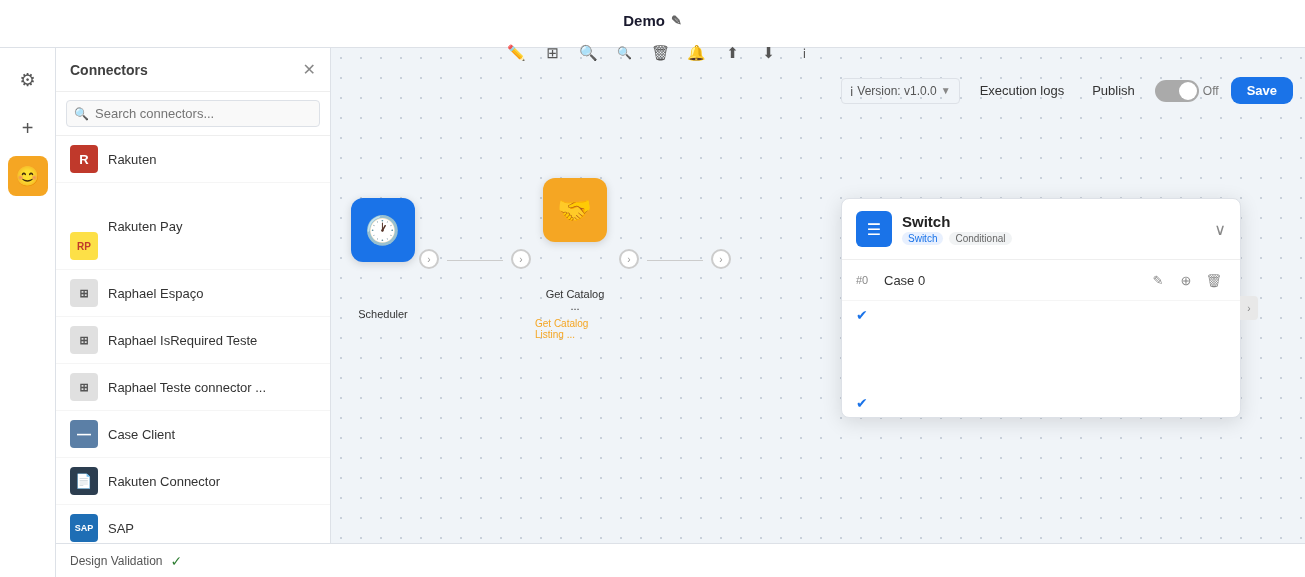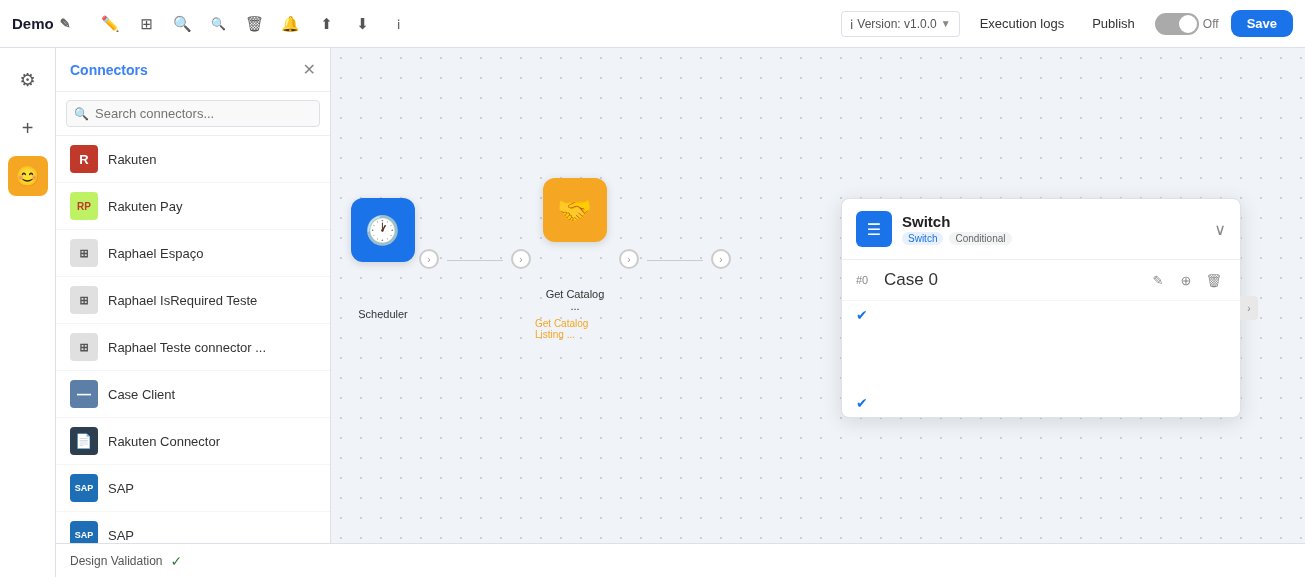--- a/index.html
+++ b/index.html
@@ -2,21 +2,21 @@
 <html><head>
   <meta charset="utf-8">
   <style>
     * { box-sizing: border-box; margin: 0; padding: 0; }
     body { font-family: -apple-system, BlinkMacSystemFont, 'Segoe UI', sans-serif; background: #f0f4f8; overflow: hidden; width: 1305px; height: 577px; }
 
     
     .topbar {
       display: flex; align-items: center; height: 48px;
       background: #fff; border-bottom: 1px solid #dde1e7;
-      padding: 0 12px; gap: 8px; position: relative; z-index: 100;
+      padding: 12px 12px; gap: 8px; position: relative; z-index: 100; flex-direction: column;
     }
     .topbar-title { font-size: 15px; font-weight: 600; color: #1a1a2e; display: flex; align-items: center; gap: 6px; }
     .edit-icon { color: #666; font-size: 13px; cursor: pointer; }
     .topbar-tools { display: flex; align-items: center; gap: 4px; margin-left: 16px; }
     .tool-btn {
       width: 32px; height: 32px; border: none; background: transparent; cursor: pointer;
       border-radius: 4px; display: flex; align-items: center; justify-content: center;
       color: #555; font-size: 15px;
     }
     .topbar-right { margin-left: auto; display: flex; align-items: center; gap: 12px; }
@@ -69,21 +69,21 @@
 
     
     .connectors-panel {
       width: 275px; background: #fff; border-right: 1px solid #dde1e7;
       display: flex; flex-direction: column;
     }
     .connectors-header {
       display: flex; align-items: center; justify-content: space-between;
       padding: 12px 14px; border-bottom: 1px solid #eee;
     }
-    .connectors-title { font-size: 14px; font-weight: 600; color: #3b82f6; }
+    .connectors-title { font-size: 14px; font-weight: 600; color: #404040; }
     .close-btn { background: none; border: none; cursor: pointer; color: #888; font-size: 16px; }
     .search-wrap { padding: 8px 10px; border-bottom: 1px solid #eee; }
     .search-input {
       width: 100%; border: 1px solid #dde1e7; border-radius: 4px;
       padding: 5px 10px 5px 28px; font-size: 13px; outline: none;
       background: #f9f9f9; color: #333;
     }
     .search-wrap-inner { position: relative; }
     .search-icon-inner {
       position: absolute; left: 8px; top: 50%; transform: translateY(-50%);
@@ -169,21 +169,21 @@
       border-radius: 0 4px 4px 0;
       display: flex; align-items: center; justify-content: center;
       font-size: 10px; color: #888; cursor: pointer;
     }
 
     .case-row {
       display: flex; align-items: center; padding: 8px 14px;
       border-bottom: 1px solid #f5f5f5; gap: 8px;
     }
     .case-num { font-size: 11px; color: #888; min-width: 20px; }
-    .case-label { font-size: 17px; color: #333; flex: 1; }
+    .case-label { font-size: 13px; color: #333; flex: 1; }
     .case-actions { display: flex; gap: 4px; }
     .case-action-btn {
       width: 24px; height: 24px; border: none; background: transparent;
       cursor: pointer; color: #888; font-size: 13px;
       display: flex; align-items: center; justify-content: center; border-radius: 3px;
     }
     .case-check { color: #1a73e8; font-size: 14px; padding: 6px 14px; }
 
     .default-row {
       padding: 8px 14px; border-top: 1px solid #eee;
@@ -247,21 +247,21 @@
         <input class="search-input" type="text" placeholder="Search connectors..." style="">
       </div>
     </div>
     <div class="connectors-list">
 
       <div class="connector-item">
         <div class="connector-icon" style="background:#c0392b; color:#fff;">R</div>
         <span class="connector-name">Rakuten</span>
       </div>
       <div class="connector-item">
-        <div class="connector-icon" style="background:#bef264; color:#c0392b; font-size:10px; font-weight:700;">RP</div>
+        <div class="connector-icon" style="background:#fde047; color:#c0392b; font-size:10px; font-weight:700;margin-top:40px;">RP</div>
         <span class="connector-name">Rakuten Pay</span>
       </div>
       <div class="connector-item">
         <div class="connector-icon" style="background:#e0e0e0; color:#555; font-size:11px;">⊞</div>
         <span class="connector-name">Raphael Espaço</span>
       </div>
       <div class="connector-item">
         <div class="connector-icon" style="background:#e0e0e0; color:#555; font-size:11px;">⊞</div>
         <span class="connector-name">Raphael IsRequired Teste</span>
       </div>

